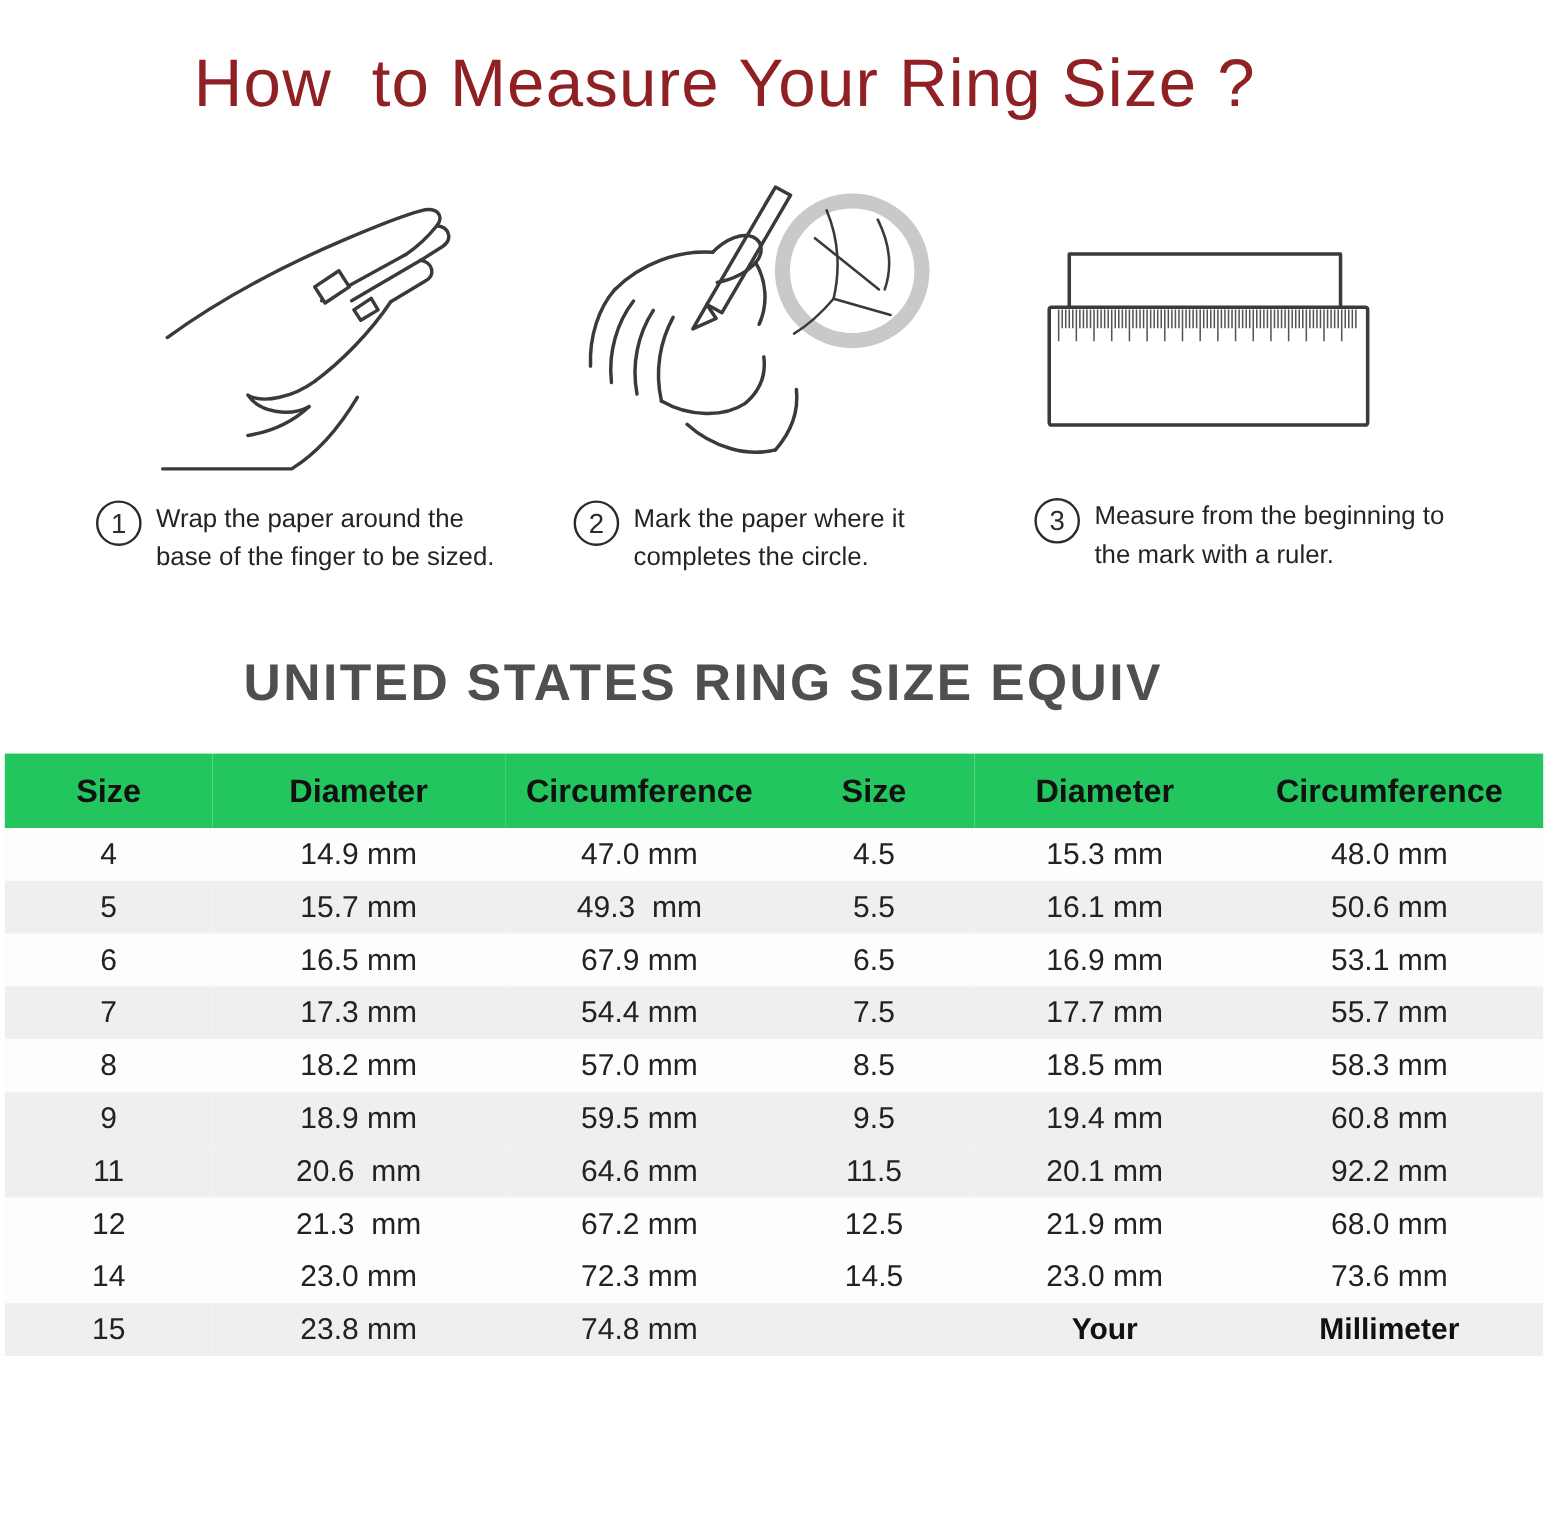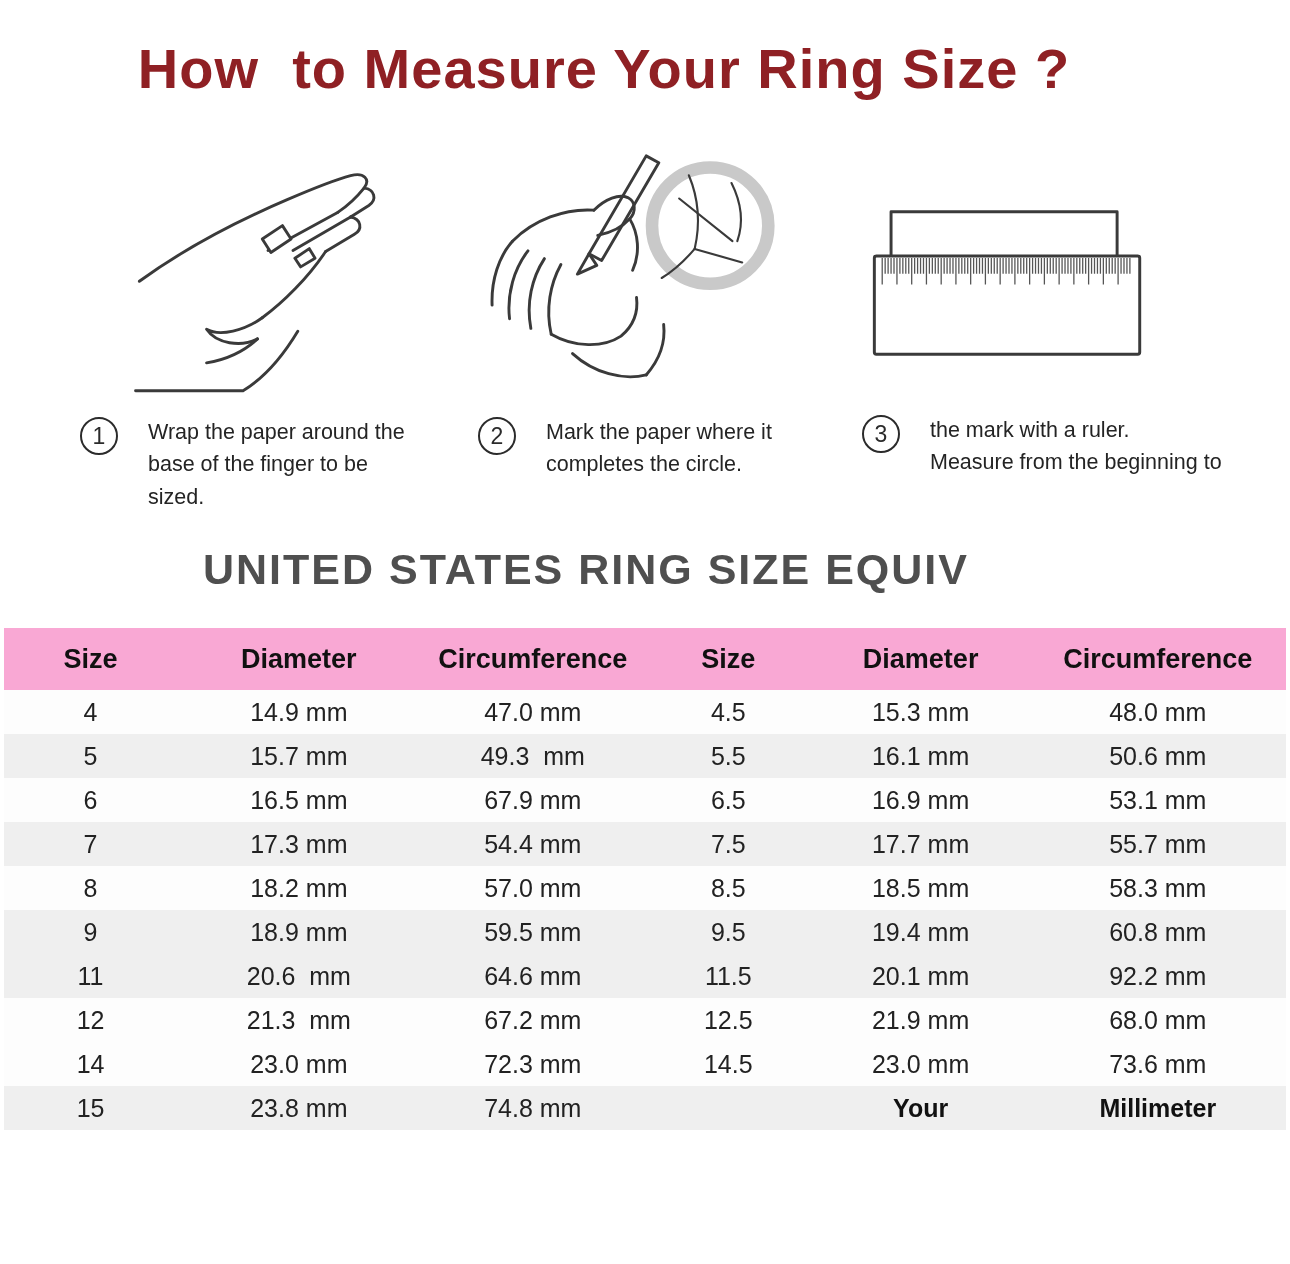--- a/index.html
+++ b/index.html
@@ -1,44 +1,44 @@
 <!DOCTYPE html>
 <html><head>
 <meta charset="utf-8">
 <style>
   html,body{margin:0;padding:0;background:#ffffff;}
   body{width:1290px;height:1264px;position:relative;overflow:hidden;
        font-family:"Liberation Sans","DejaVu Sans",sans-serif;color:#222;}
 
   .page-title{position:absolute;top:36px;left:0;width:1208px;margin:0;
 
-    text-align:center;font-size:56px;font-weight:bold;color:#8f2024;
+    text-align:center;font-size:56px;font-weight:normal;color:#8f2024;
     letter-spacing:1px;white-space:pre;}
 
   .illus{position:absolute;}
   .illus path,.illus rect,.illus line{stroke:#3a3a3a;stroke-width:3;fill:none;
     stroke-linecap:round;stroke-linejoin:round;}
   .illus .paper{fill:#ffffff;}
   .illus .mag{stroke:#c9c9c9;stroke-width:13;fill:#ffffff;}
   .illus .thin{stroke-width:2.2;}
   .illus .ticks{stroke:#555;stroke-width:1.3;stroke-linecap:butt;}
 
   .caption{position:absolute;display:flex;gap:12px;align-items:flex-start;}
   .step-num{flex:0 0 auto;width:34px;height:34px;border:2.5px solid #2b2b2b;
     border-radius:50%;display:flex;align-items:center;justify-content:center;
     font-size:23px;color:#2b2b2b;margin-top:1px;}
-  .caption-text{font-size:21.5px;line-height:1.5;color:#242424;margin-left:18px;}
+  .caption-text{font-size:21.5px;line-height:1.5;color:#242424;}
 
   .table-title{position:absolute;top:545px;left:0;width:1172px;margin:0;
     text-align:center;font-size:43px;font-weight:bold;color:#4f4f4f;
     letter-spacing:2px;}
 
   .size-table{position:absolute;top:628px;left:4px;width:1282px;
     border-collapse:collapse;table-layout:fixed;}
-  .size-table th{height:60px;background:#f9a8d4;font-size:27px;font-weight:bold;
+  .size-table th{height:60px;background:#22c55e;font-size:27px;font-weight:bold;
     color:#111;text-align:center;vertical-align:middle;}
   .size-table td{height:42px;font-size:25px;color:#222;text-align:center;
     vertical-align:middle;white-space:pre;background:#fdfdfd;}
   .size-table tr.stripe td{background:#efefef;}
   .size-table td.unit-cell{background:#eaeedd;font-weight:bold;color:#111;}
 </style>
 </head>
 <body>
 
 <h1 class="page-title">How  to Measure Your Ring Size ?</h1>
@@ -96,22 +96,22 @@
   <span class="step-num">2</span>
   <div class="caption-text">
     <div>Mark the paper where it</div>
     <div>completes the circle.</div>
   </div>
 </div>
 
 <div class="caption" style="left:862px;top:414px;width:360px;">
   <span class="step-num">3</span>
   <div class="caption-text">
+    <div>Measure from the beginning to</div>
     <div>the mark with a ruler.</div>
-    <div>Measure from the beginning to</div>
   </div>
 </div>
 
 <h2 class="table-title">UNITED STATES RING SIZE EQUIV</h2>
 
 <table class="size-table">
   <colgroup>
     <col style="width:13.5%">
       <col style="width:19%">
       <col style="width:17.5%">

